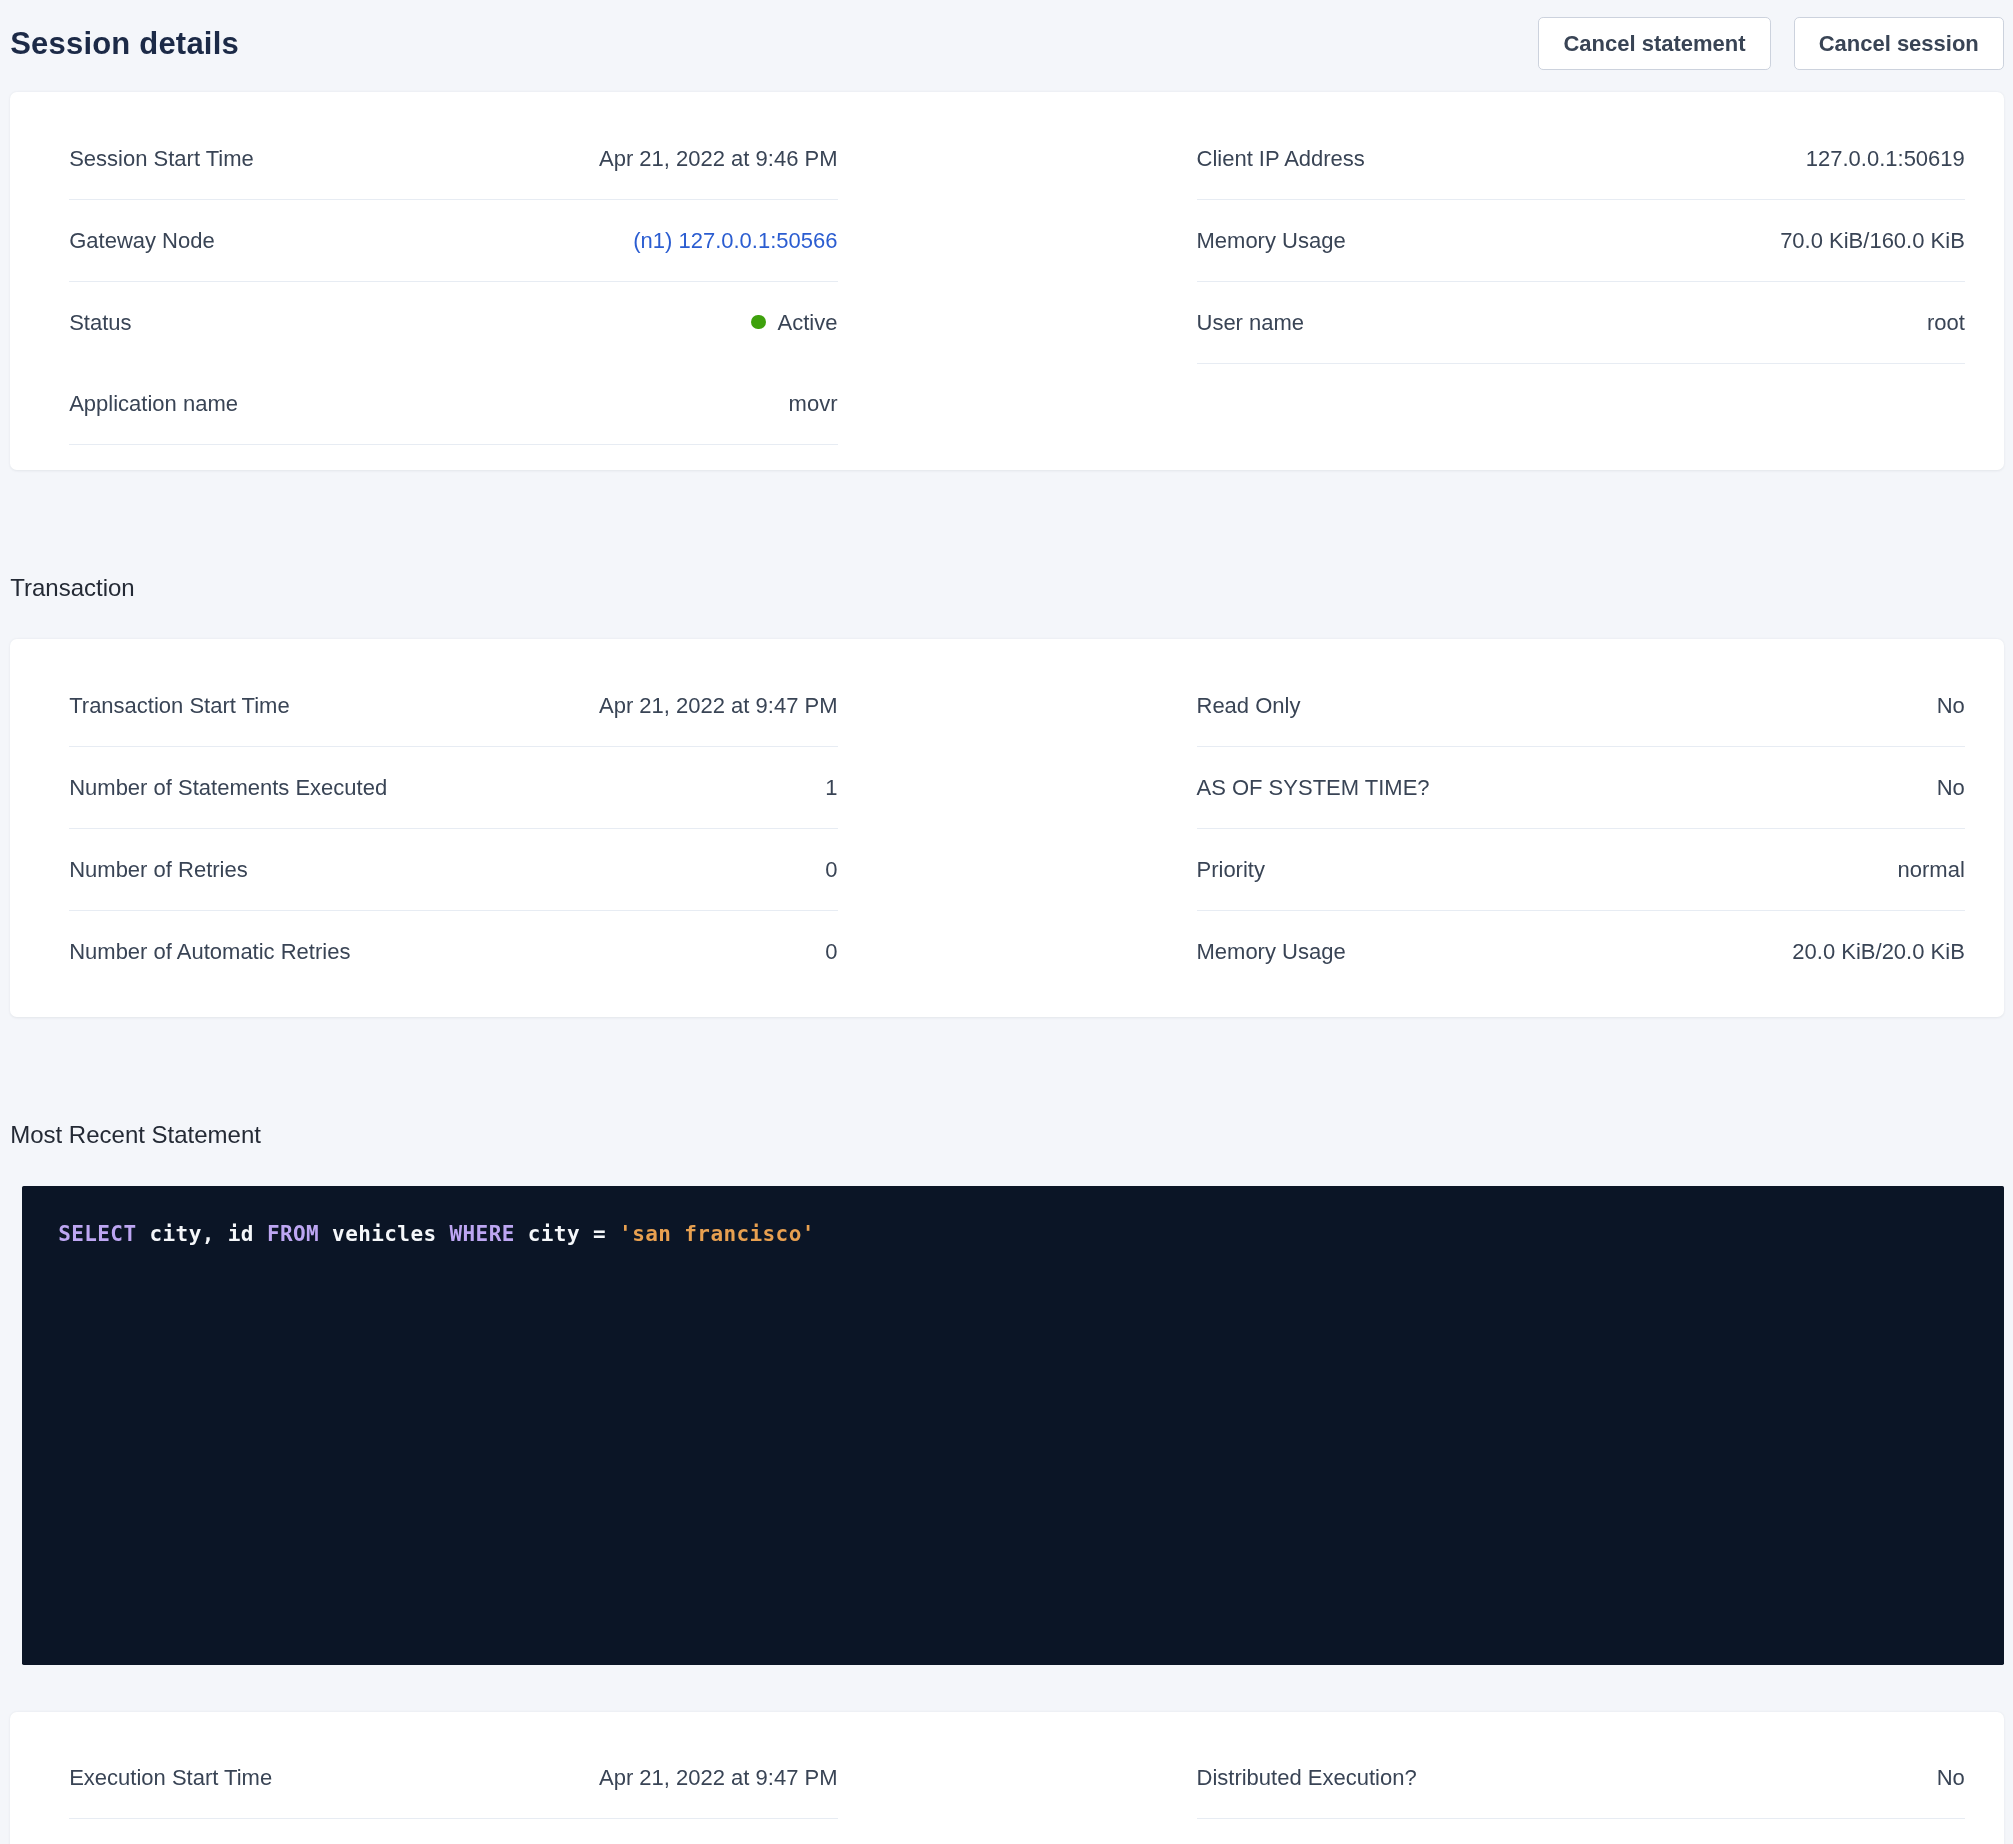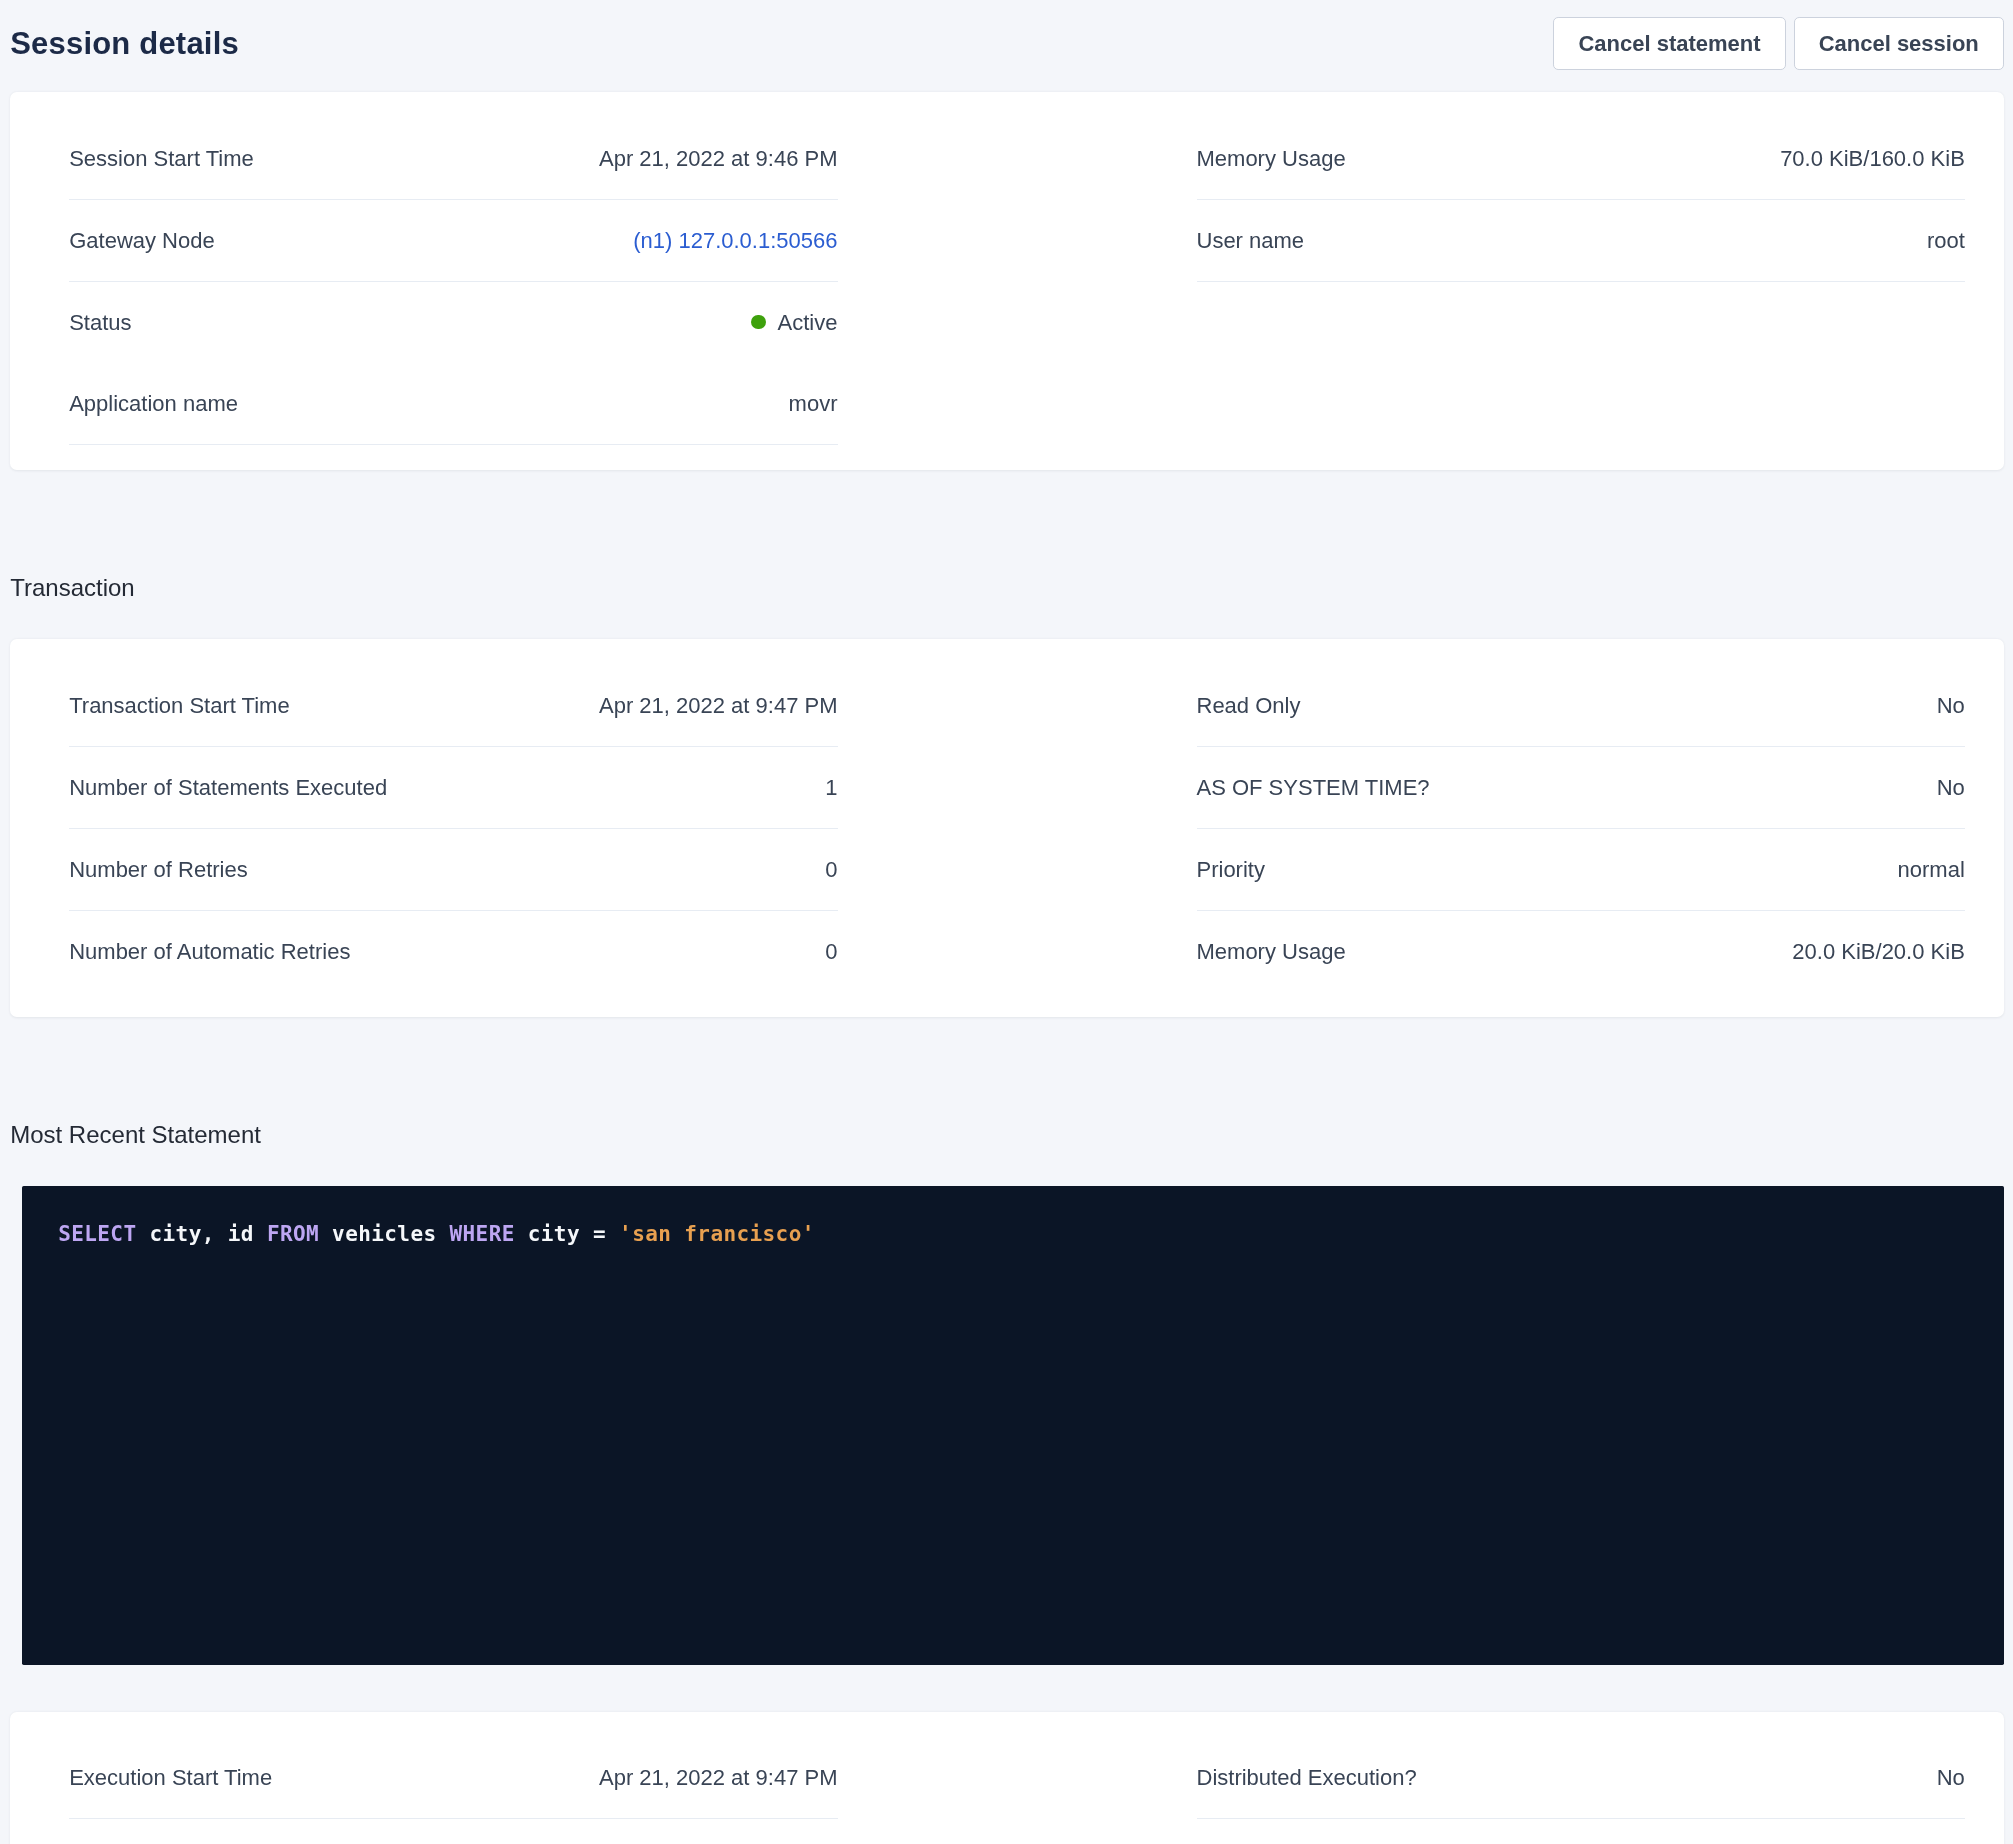--- a/index.html
+++ b/index.html
@@ -16,21 +16,21 @@
     color:var(--text);
   }
   .page{padding:0 10.2px;}
   .page-header{
     display:flex;justify-content:space-between;align-items:center;
     padding:17px 0 22px;
   }
   .page-title{
     font-size:31px;font-weight:600;color:var(--heading);letter-spacing:0.2px;text-align:center;
   }
-  .header-actions{display:flex;gap:8px;}
+  .header-actions{display:flex;gap:23px;}
   .btn{
     background:var(--card-bg);
     border:1.7px solid var(--button-border);
     border-radius:5.1px;
     font-family:"Liberation Sans",sans-serif;
     font-size:22px;font-weight:700;color:var(--text);
     padding:12.7px 24px;cursor:pointer;
   }
   .card{
     background:var(--card-bg);
@@ -114,20 +114,24 @@
             <span>Active</span>
           </span>
         </div>
         <div class="kv-row">
           <span class="kv-label">Application name</span>
           <span class="kv-value">movr</span>
         </div>
       </div>
     <div class="card-col" id="session-right">
         <div class="kv-row">
+          <span class="kv-label">Client IP Address</span>
+          <span class="kv-value">127.0.0.1:50619</span>
+        </div>
+        <div class="kv-row">
           <span class="kv-label">Memory Usage</span>
           <span class="kv-value">70.0 KiB/160.0 KiB</span>
         </div>
         <div class="kv-row">
           <span class="kv-label">User name</span>
           <span class="kv-value">root</span>
         </div>
       </div>
   </section>
 

